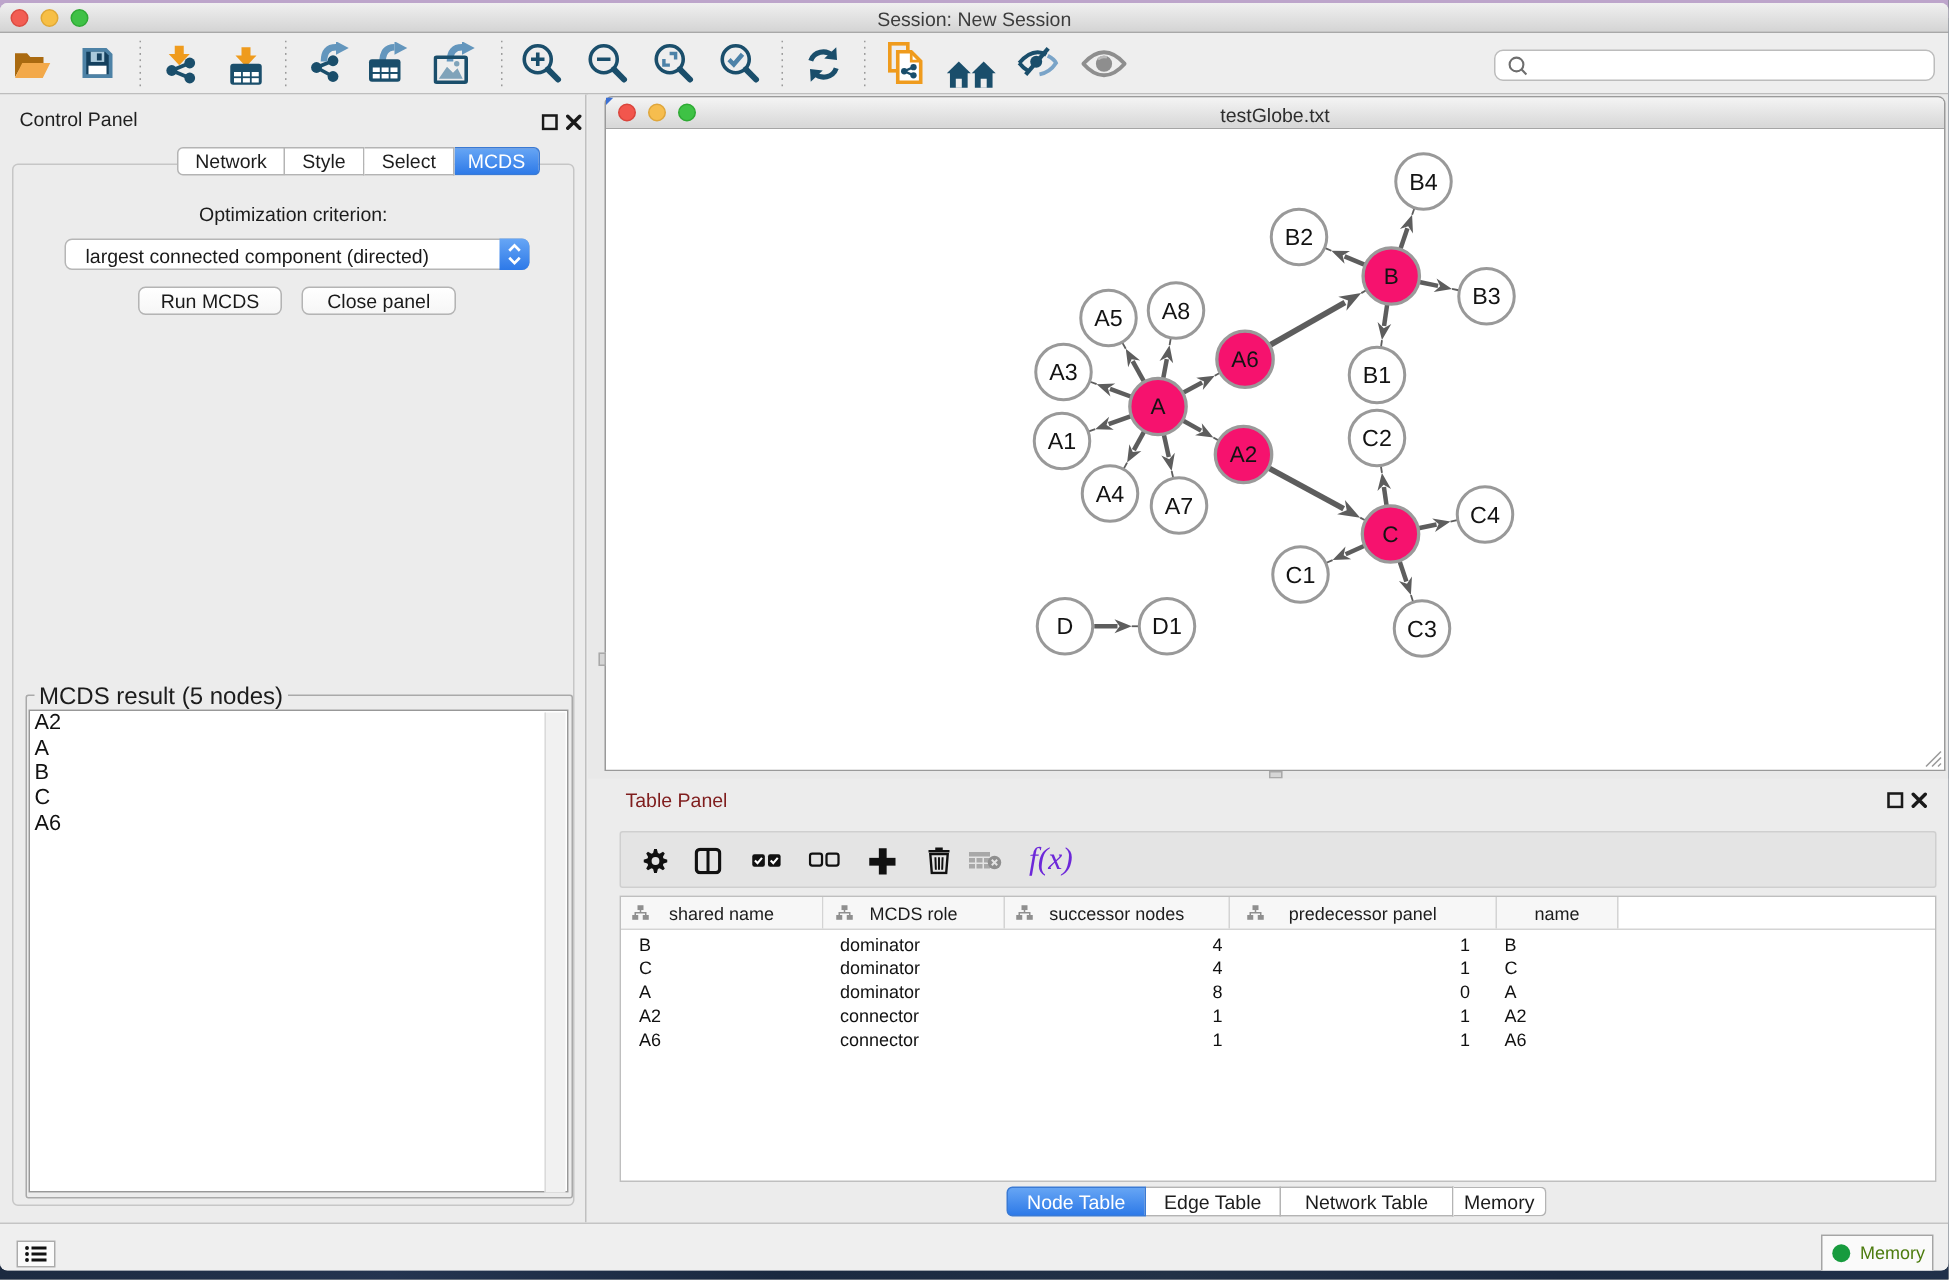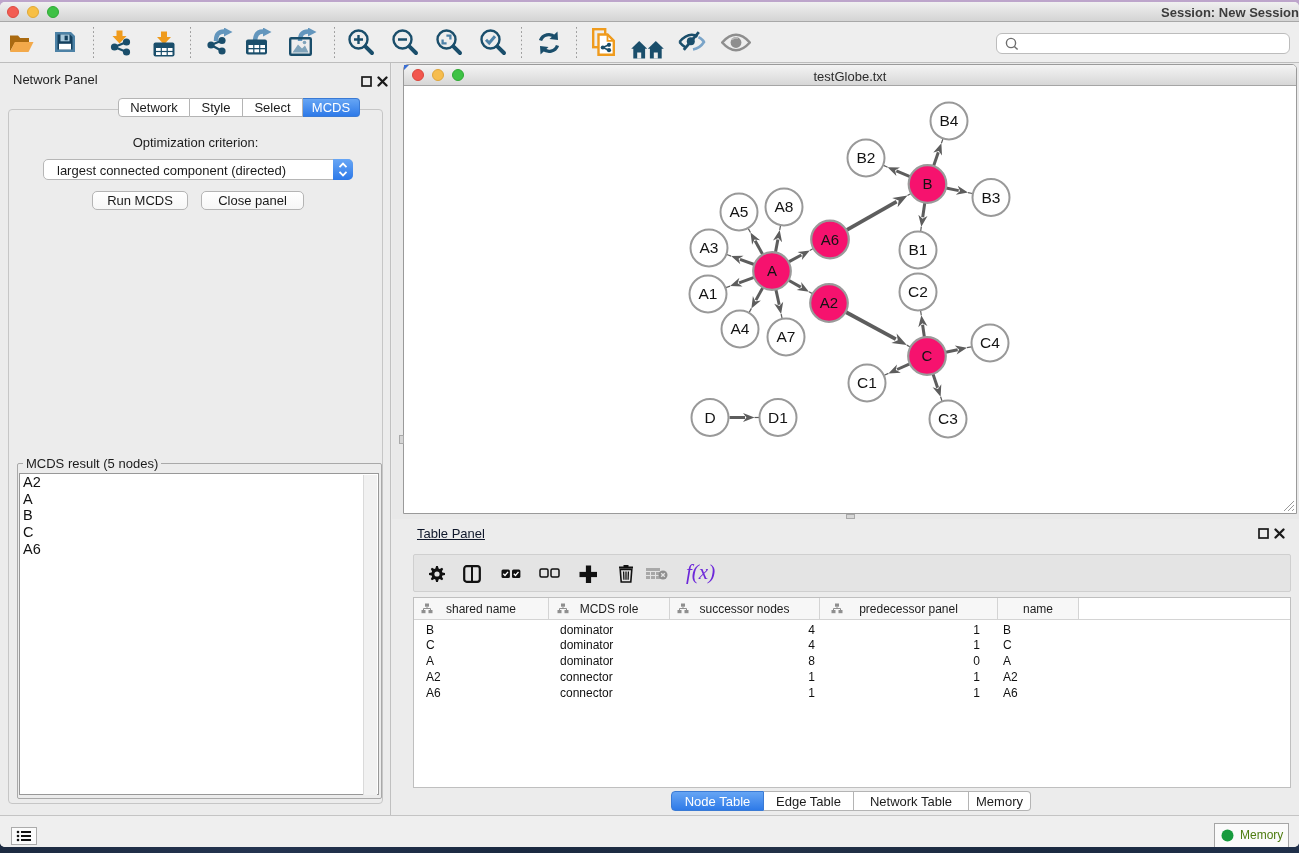--- a/index.html
+++ b/index.html
@@ -7,21 +7,21 @@
 body { font-family:"Liberation Sans", sans-serif; background:#1a2638; position:relative; }
 .abs { position:absolute; }
 #wall-top { left:0; top:0; width:1299px; height:12px; background:#bda5cb; }
 #wall-bot { left:0; top:840px; width:1299px; height:13px;
   background:linear-gradient(90deg,#1c2a40,#243450 20%,#1a2940 40%,#223147 60%,#1b2a41 80%,#20304a); }
 #mainwin { left:0; top:2px; width:1299px; height:845px; border-radius:5px; background:#ececec; overflow:hidden; }
 
 #titlebar { left:0; top:0; width:1299px; height:20px;
   background:linear-gradient(#f0f0f0,#d4d4d4); border-bottom:1px solid #a8a8a8; }
 #titlebar .tl { position:absolute; top:3.5px; width:12px; height:12px; border-radius:50%; }
-#title-text { width:100%; text-align:right; top:3px; font-size:13px; color:#3c3c3c;font-weight:bold; }
+#title-text { width:100%; text-align:center; top:3px; font-size:13px; color:#3c3c3c; }
 
 #toolbar { left:0; top:20px; width:1299px; height:41px; background:#eeeeee; border-bottom:1px solid #bdbdbd; }
 .tsep { position:absolute; top:5px; height:31px; width:1px;
   background-image:linear-gradient(#9a9a9a 33%, rgba(0,0,0,0) 0%);
   background-size:1px 4.2px; }
 #searchbox { left:996px; top:11px; width:294px; height:21px; background:#fff;
   border:1px solid #bcbcbc; border-radius:6px; }
 
 #cpanel { left:0; top:61px; width:391px; height:752px; background:#ececec; border-right:1px solid #c0c0c0; }
 #cp-title { left:13px; top:8.5px; font-size:13px; color:#1f1f1f; }
@@ -36,37 +36,37 @@
 #opt-label { left:0; top:72px; width:391px; text-align:center; font-size:13px; color:#1c1c1c; }
 #dropdown { left:43px; top:96px; width:310px; height:21px; background:#fff;
   border:1px solid #b6b6b6; border-radius:5px; font-size:13px; color:#1a1a1a; }
 #dropdown .txt { position:absolute; left:13px; top:2.5px; }
 #dropdown .cap { position:absolute; right:-1px; top:-1px; width:20px; height:21px;
   background:linear-gradient(#67a6f5,#2d79e8); border-radius:0 5px 5px 0; }
 .btn { position:absolute; height:19px; background:linear-gradient(#ffffff,#f6f6f6);
   border:1px solid #b4b4b4; border-radius:5px; font-size:13px; color:#1a1a1a;
   display:flex; align-items:center; justify-content:center; }
 #fieldset { left:17px; top:399.5px; width:365px; height:336px; border:1px solid #a9a9a9; border-radius:2px; }
-#fs-legend { left:23px; top:392.5px; background:#ececec; padding:0 3px; font-size:13px; color:#1c1c1c; }
+#fs-legend { left:23px; top:392.5px; background:#ececec; padding:0 3px; font-size:16px; color:#1c1c1c; }
 #mcds-list { left:19px; top:410px; width:360px; height:322px; background:#fff; border:1px solid #989898;
   font-size:14.5px; color:#111; }
 #mcds-list .it { padding-left:3px; height:16.7px; line-height:16.7px; }
 #mcds-sb { position:absolute; right:1px; top:1px; width:14px; height:320px; background:#f1f1f1; border-left:1px solid #dadada; }
 
 #rightarea { left:392px; top:61px; width:907px; height:752px; background:#e9e9e9; }
 #netwin { position:absolute; left:11px; top:1px; width:894px; height:450px;
   background:#fff; border:1px solid #9a9a9a; border-radius:5px 5px 0 0; }
 #netwin-tb { position:absolute; left:0; top:0; width:892px; height:21px;
   background:linear-gradient(#f4f4f4,#d7d7d7); border-bottom:1px solid #a5a5a5; border-radius:4px 4px 0 0; }
 #netwin-tb .tl { position:absolute; top:3.5px; width:12.5px; height:12.5px; border-radius:50%; }
 #net-title { width:100%; text-align:center; top:4px; font-size:13px; color:#2d2d2d; }
 #netcanvas { position:absolute; left:0; top:22px; width:892px; height:426px; background:#fff; }
 
 #tpanel { left:0px; top:456px; width:907px; height:296px; background:#ececec; }
-#tp-title { left:25px; top:6.5px; font-size:13px; color:#0f172a;text-decoration:underline; }
+#tp-title { left:25px; top:6.5px; font-size:13px; color:#7f1d1d; }
 #tp-toolbar { left:21px; top:35px; width:878px; height:38px; background:#e4e4e4;
   border:1px solid #cfcfcf; border-radius:2px; }
 #tp-table { left:21px; top:78px; width:878px; height:191px; background:#fff; border:1px solid #bfbfbf; }
 .th { position:absolute; top:0; height:21px; background:#f7f7f7; border-right:1px solid #d4d4d4;
   font-size:12px; color:#1d1d1d; display:flex; align-items:center; justify-content:center; }
 #thead-line { position:absolute; left:0; top:21px; width:876px; height:1px; background:#d4d4d4; }
 .tr { position:absolute; font-size:12px; color:#111; height:15.9px; line-height:15.9px; }
 #tp-tabs { left:279px; top:272px; height:20px; }
 
 #statusbar { left:0; top:813px; width:1299px; height:32px; background:#efefef; border-top:1px solid #c4c4c4; }
@@ -210,21 +210,21 @@
     <div class="tsep" style="left:521px;"></div>
     <div class="tsep" style="left:576px;"></div>
     <div id="searchbox" class="abs">
       <svg width="16" height="16" style="position:absolute;left:7px;top:2px" viewBox="0 0 16 16">
         <circle cx="7" cy="7" r="4.6" fill="none" stroke="#6e6e6e" stroke-width="1.4"></circle>
         <line x1="10.4" y1="10.4" x2="13.6" y2="13.6" stroke="#6e6e6e" stroke-width="1.4"></line>
       </svg>
     </div>
   </div>
   <div id="cpanel" class="abs">
-    <div id="cp-title" class="abs">Network Panel</div>
+    <div id="cp-title" class="abs">Control Panel</div>
     <svg class="abs" style="left:361px;top:13px" width="27" height="11" viewBox="0 0 27 11">
       <rect x="1" y="1" width="9" height="9" fill="none" stroke="#1a1a1a" stroke-width="1.7"></rect>
       <path d="M17.5 1.5 L25.5 9.5 M25.5 1.5 L17.5 9.5" stroke="#1a1a1a" stroke-width="2.3" stroke-linecap="round"></path>
     </svg>
     <div id="cp-pane" class="abs"></div>
     <div id="cp-tabs" class="seg">
       <div style="width:72px;margin-left:40px;">Network</div>
       <div style="width:53px;">Style</div>
       <div style="width:60px;">Select</div>
       <div class="sel" style="width:57px;">MCDS</div>

